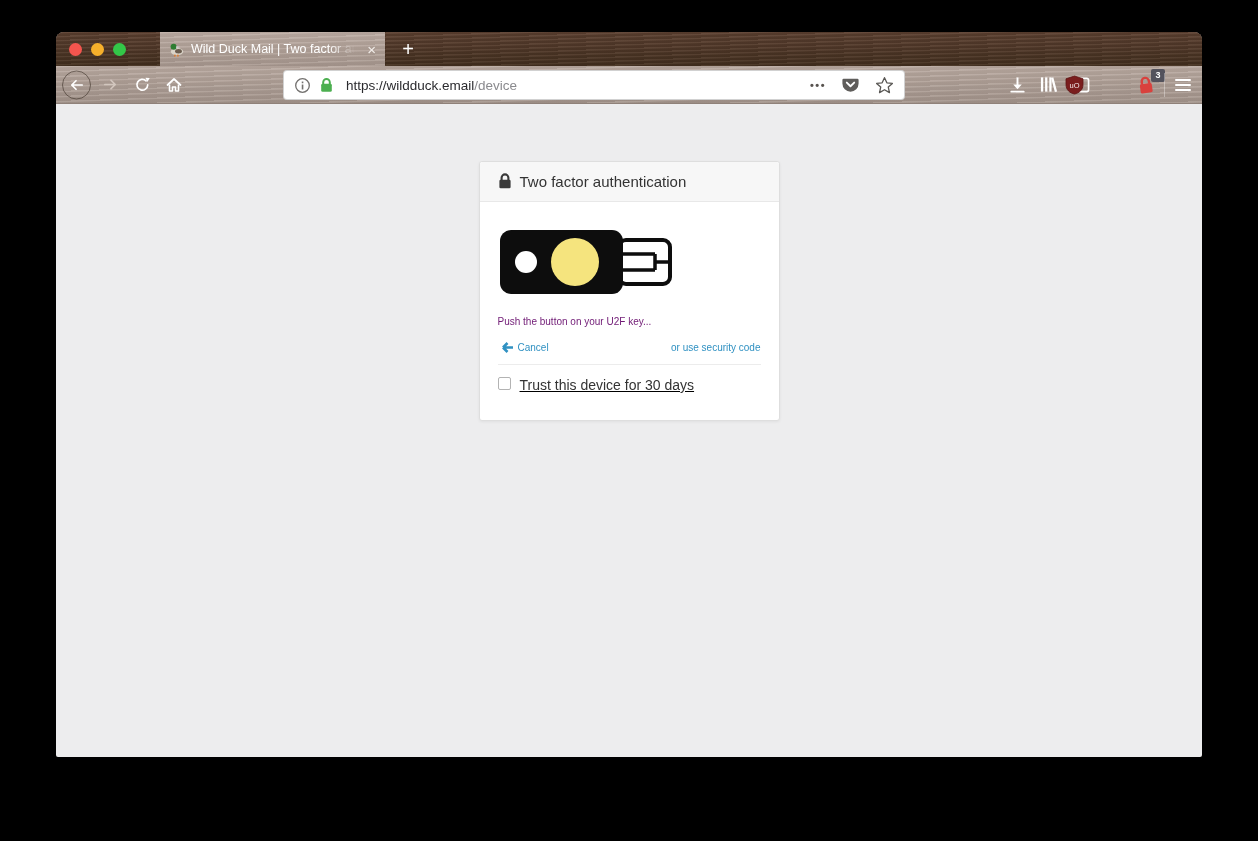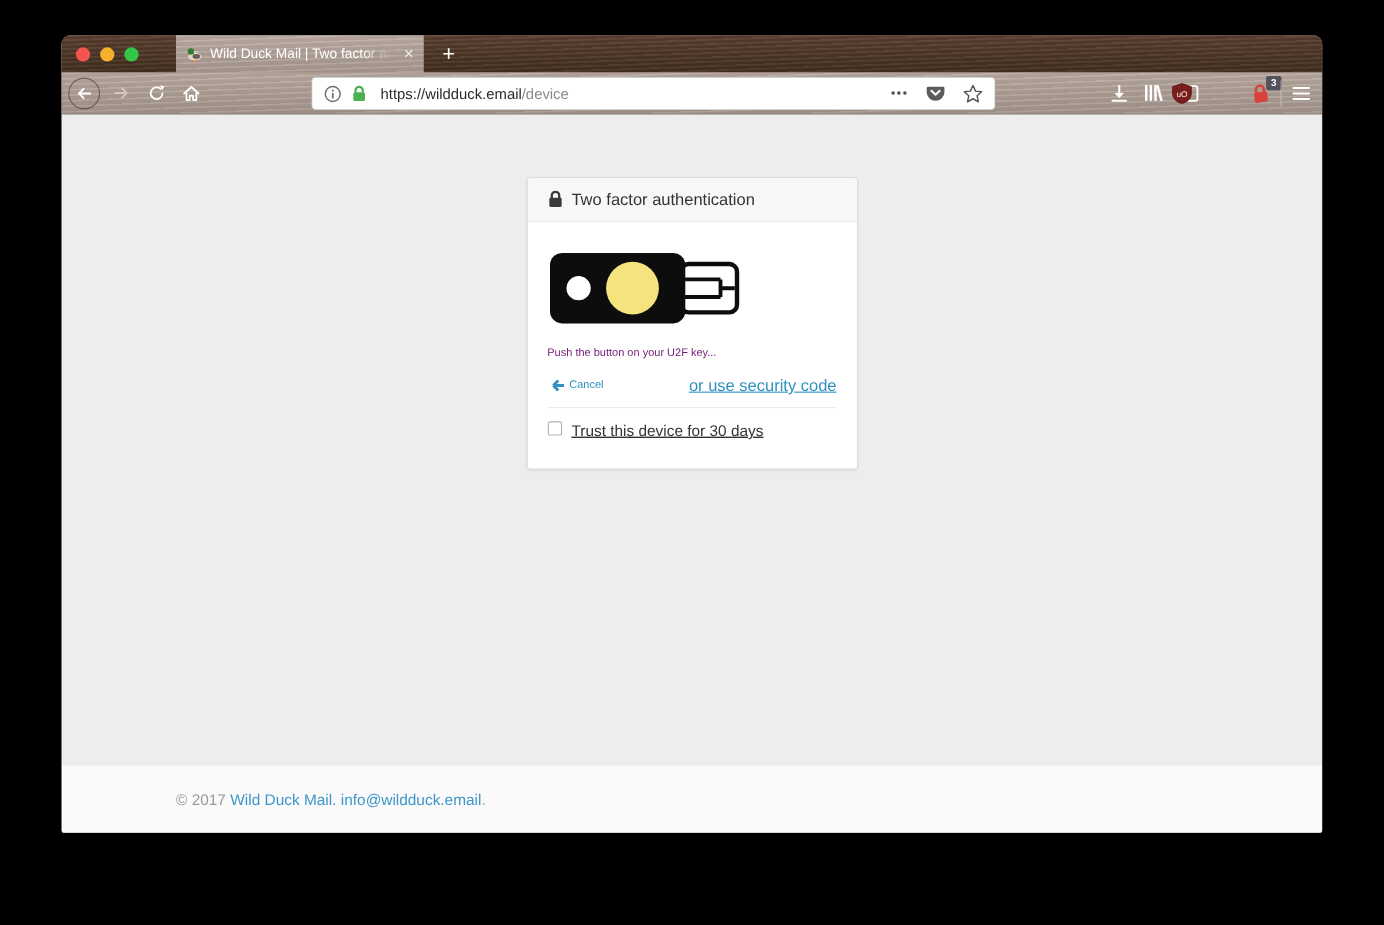--- a/index.html
+++ b/index.html
@@ -71,21 +71,21 @@
   .card { width:301px; margin:0 auto; position:relative; top:57px; background:#fff;
           border:1px solid #dedede; border-radius:3px; box-shadow:0 1px 3px rgba(0,0,0,0.06); }
   .card-header { background:#f7f7f7; border-bottom:1px solid #e8e8e8; padding:11px 18px;
                  display:flex; gap:8px; border-radius:3px 3px 0 0;
                  font-size:15px; color:#333; }
   .card-body { padding:23px 18px 27px; }
   .u2f-img { display:block; margin-bottom:17px; }
   .instruction { font-size:10px; color:#701a75; margin-bottom:15px; }
   .links-row { display:flex; justify-content:space-between; align-items:center; margin-bottom:11px; }
   .link { color:#3091c2; font-size:10px; text-decoration:none; display:inline-flex; align-items:center; gap:5px; }
-  .link-small { font-size:15px;text-decoration:underline; }
+  .link-small { font-size:10px; }
   .hr { border-top:1px solid #ececec; margin-bottom:12px; }
   .trust-row { display:flex; gap:9px;text-decoration:underline; }
   .checkbox { width:13px; height:13px; background:#fff; border:1px solid #b3b3b3; border-radius:2px; }
   .trust-label { font-size:14px; color:#333; }
 
   .footer { height:61px; background:#fafafa; display:flex; align-items:center; padding-left:104px;
             font-size:14px; color:#959ba1; }
   .footer a { color:#3d96c9; text-decoration:none; }
   .footer span, .footer a { margin-right:4px; }
 </style>
@@ -235,21 +235,15 @@
           </div>
           <div class="hr"></div>
           <div class="trust-row">
             <span class="checkbox"></span>
             <span class="trust-label">Trust this device for 30 days</span>
           </div>
         </div>
       </div>
     </div>
 
-    <div class="footer">
-      <span>© 2017</span>
-      <a href="#">Wild Duck Mail.</a>
-      <a href="#">info@wildduck.email</a>
-        <span style="margin-left:-4px">.</span>
-    </div>
 
   </div>
 </div>
 
 </body></html>

